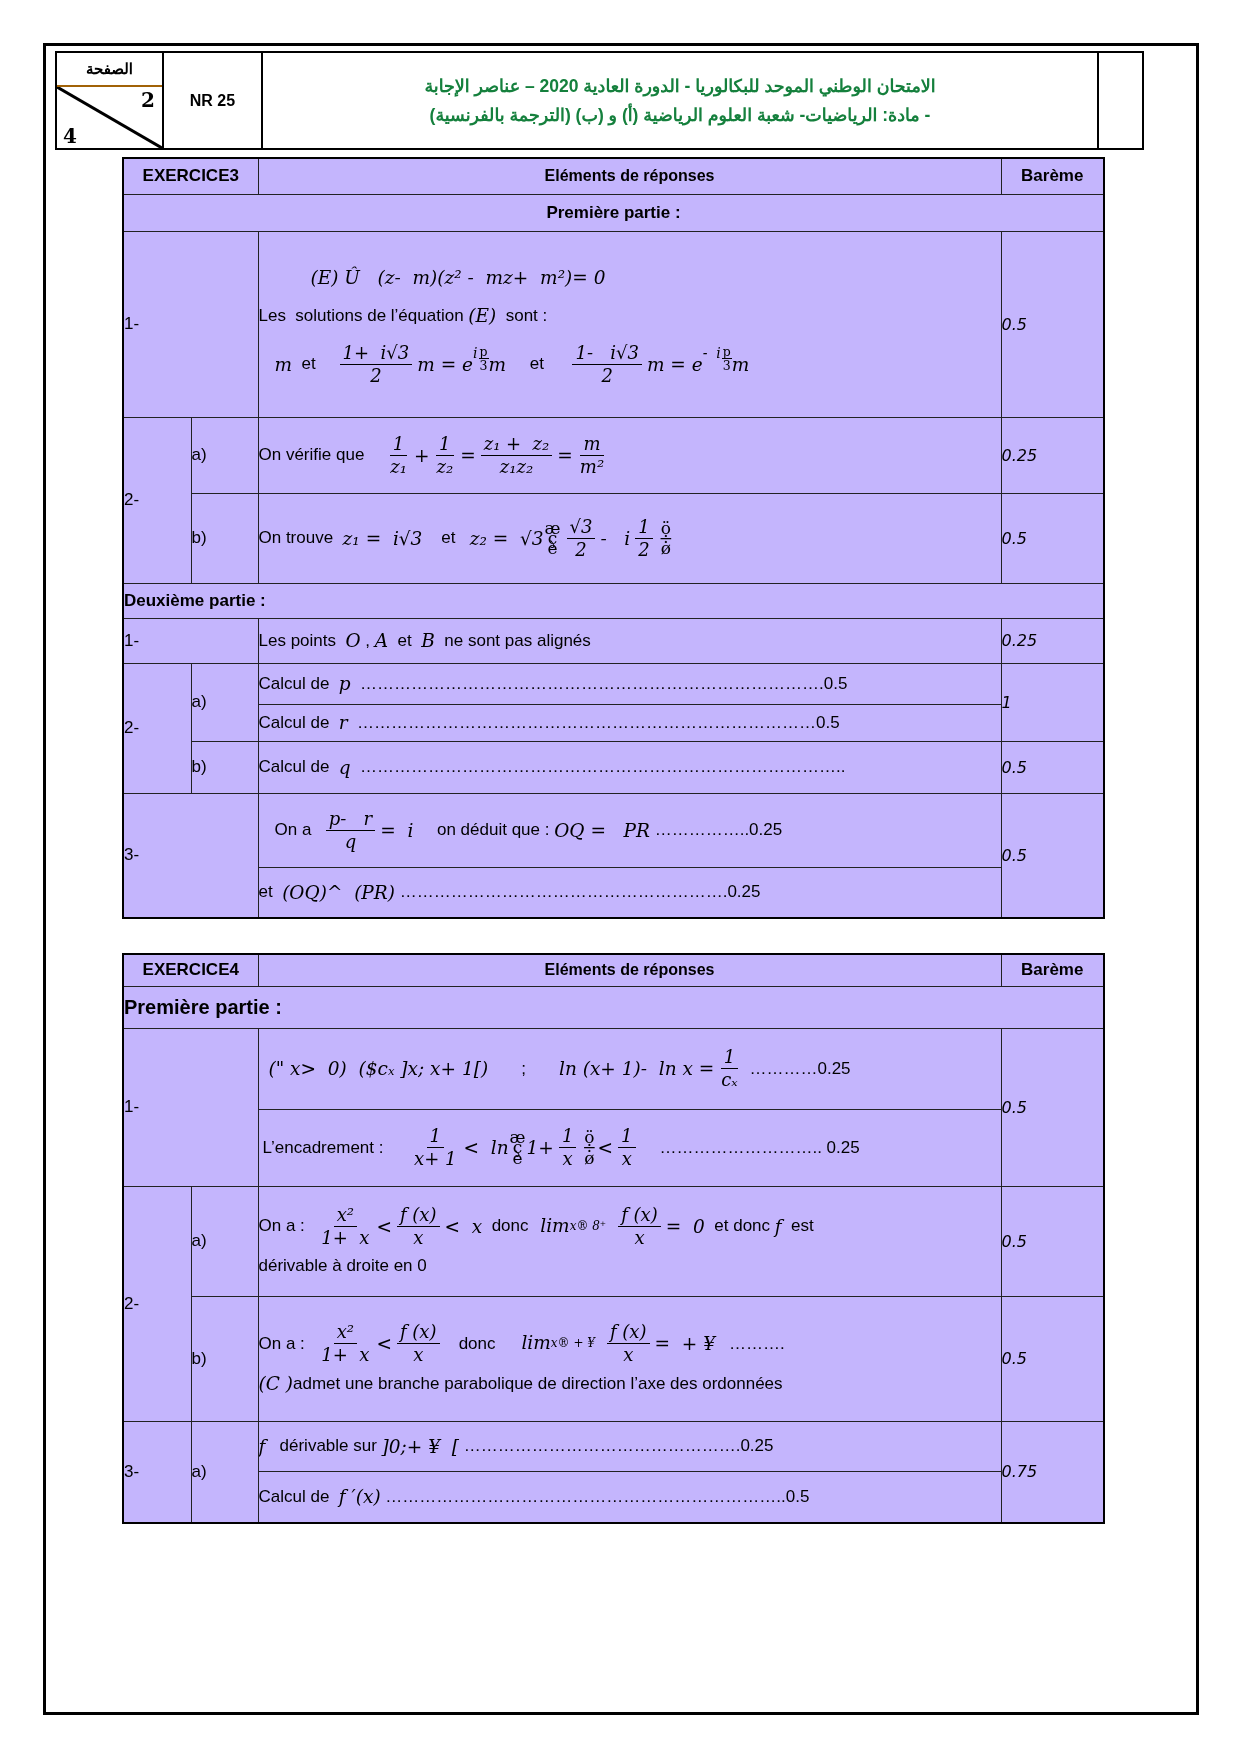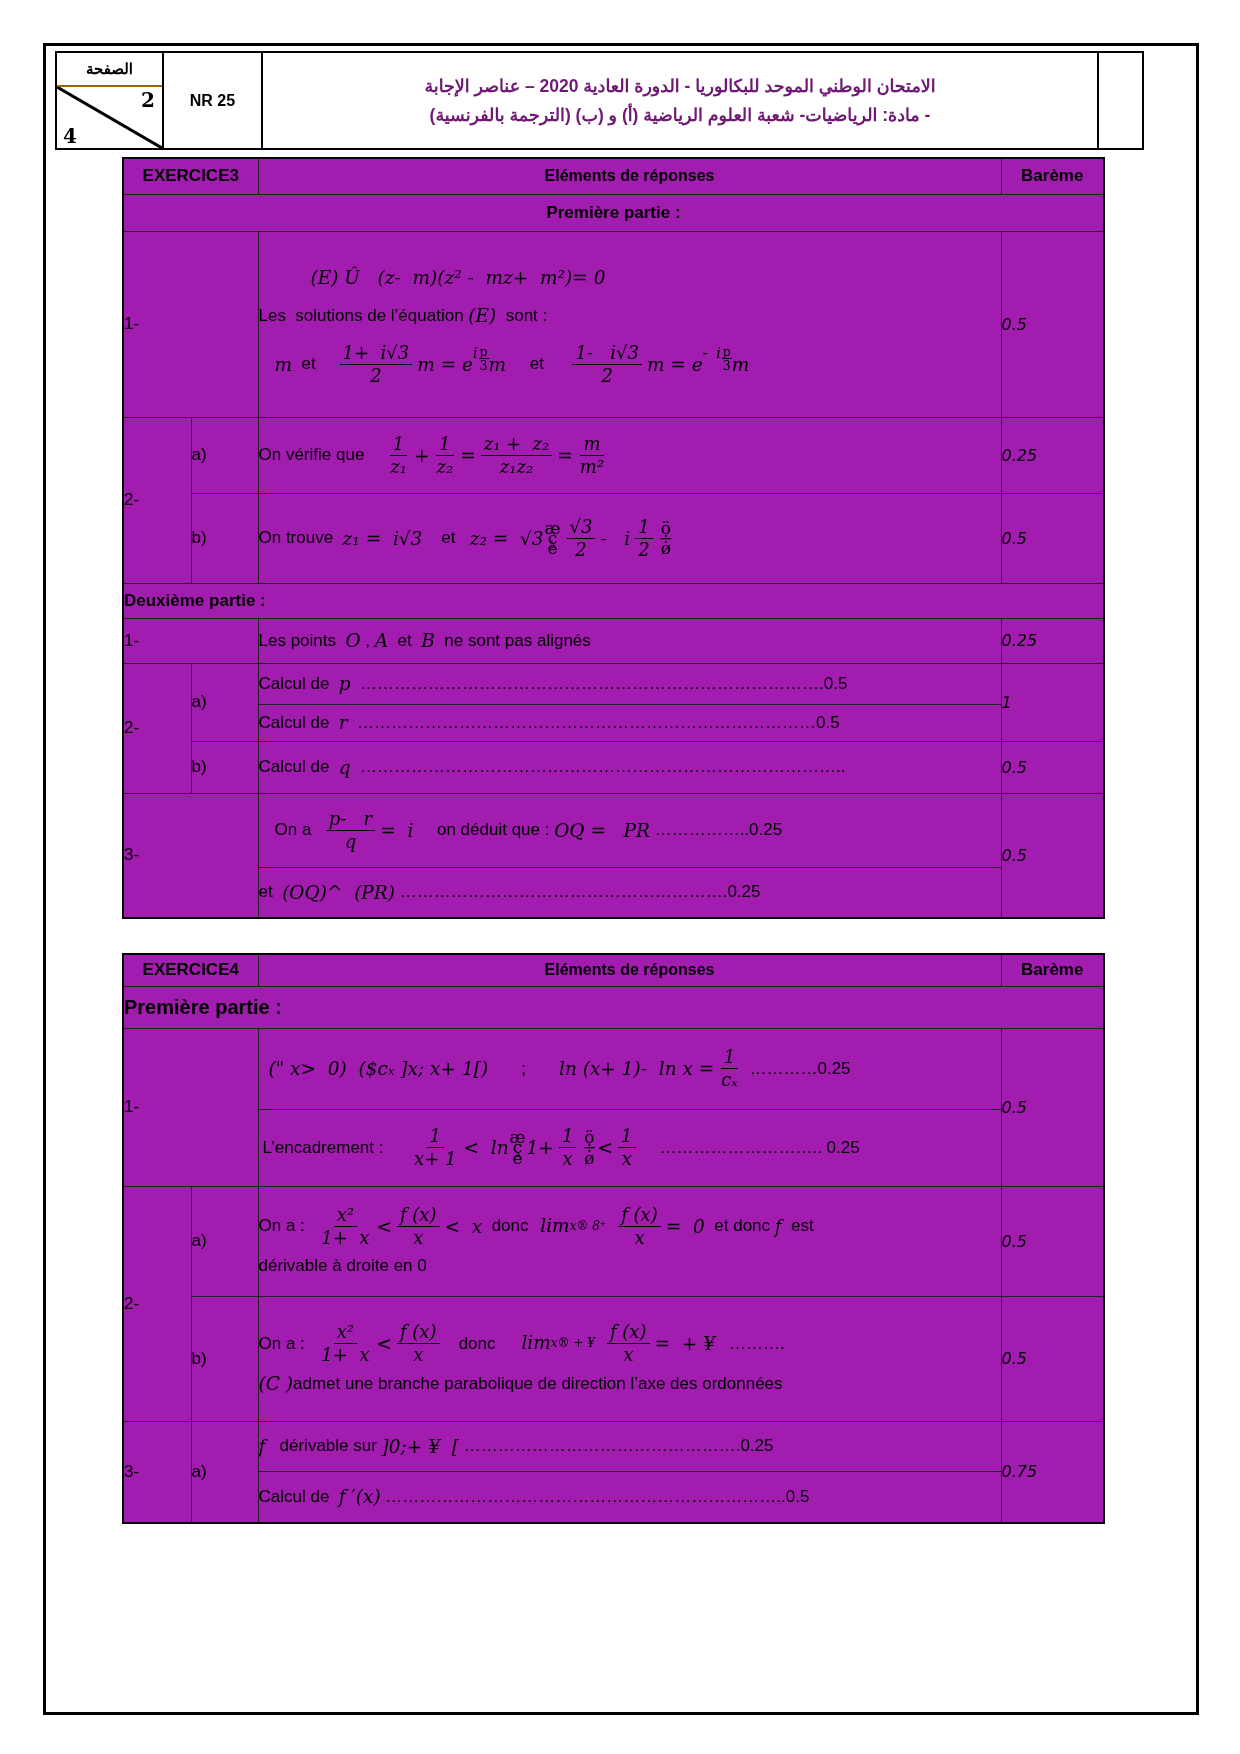--- a/index.html
+++ b/index.html
@@ -12,24 +12,24 @@
   .pagebox{width:105px;border-right:2px solid #000;display:flex;flex-direction:column;}
   .pb-top{height:32px;border-bottom:2px solid #a16207;display:flex;align-items:center;justify-content:center;
           font-weight:bold;font-size:15px;direction:rtl;}
   .pb-diag{flex:1;position:relative;}
   .pb-diag svg{position:absolute;left:0;top:0;width:100%;height:100%;}
   .pb-cur{position:absolute;right:7px;top:1px;font-family:"DejaVu Serif",serif;font-weight:bold;font-size:20px;}
   .pb-tot{position:absolute;left:6px;bottom:0px;font-family:"DejaVu Serif",serif;font-weight:bold;font-size:20px;}
   .nrcell{width:97px;border-right:2px solid #000;display:flex;align-items:center;justify-content:center;
           font-weight:bold;font-size:16px;}
   .titlecell{flex:1;border-right:2px solid #000;display:flex;flex-direction:column;align-items:center;justify-content:center;
-          direction:rtl;font-weight:bold;font-size:17.5px;color:#701a75;line-height:1.65;}
+          direction:rtl;font-weight:bold;font-size:17.5px;color:#15803d;line-height:1.65;}
   .hdr-spacer{width:43px;}
   
-  table.ex{border-collapse:collapse;table-layout:fixed;position:absolute;background:#a21caf;border:2px solid #000;}
+  table.ex{border-collapse:collapse;table-layout:fixed;position:absolute;background:#c4b5fd;border:2px solid #000;}
   table.ex td{border:1.4px solid #222;padding:0;vertical-align:middle;overflow:hidden;}
   td.exlabel{font-weight:bold;font-size:17px;text-align:center;}
   td.colhead{font-weight:bold;font-size:16px;text-align:center;}
   td.barhead{font-weight:bold;font-size:17px;text-align:center;}
   td.partie-c{font-weight:bold;font-size:17px;text-align:center;}
   td.partie-l{font-weight:bold;font-size:17px;text-align:left;padding-left:10px;}
   td.partie-xl{font-weight:bold;font-size:20px;text-align:left;padding-left:8px;}
   td.num{vertical-align:top;text-align:left;padding:5px 0 0 12px;font-size:17px;}
   td.let{vertical-align:top;text-align:left;padding:5px 0 0 14px;font-size:17px;}
   td.let.mid{vertical-align:middle;padding-top:0;}

